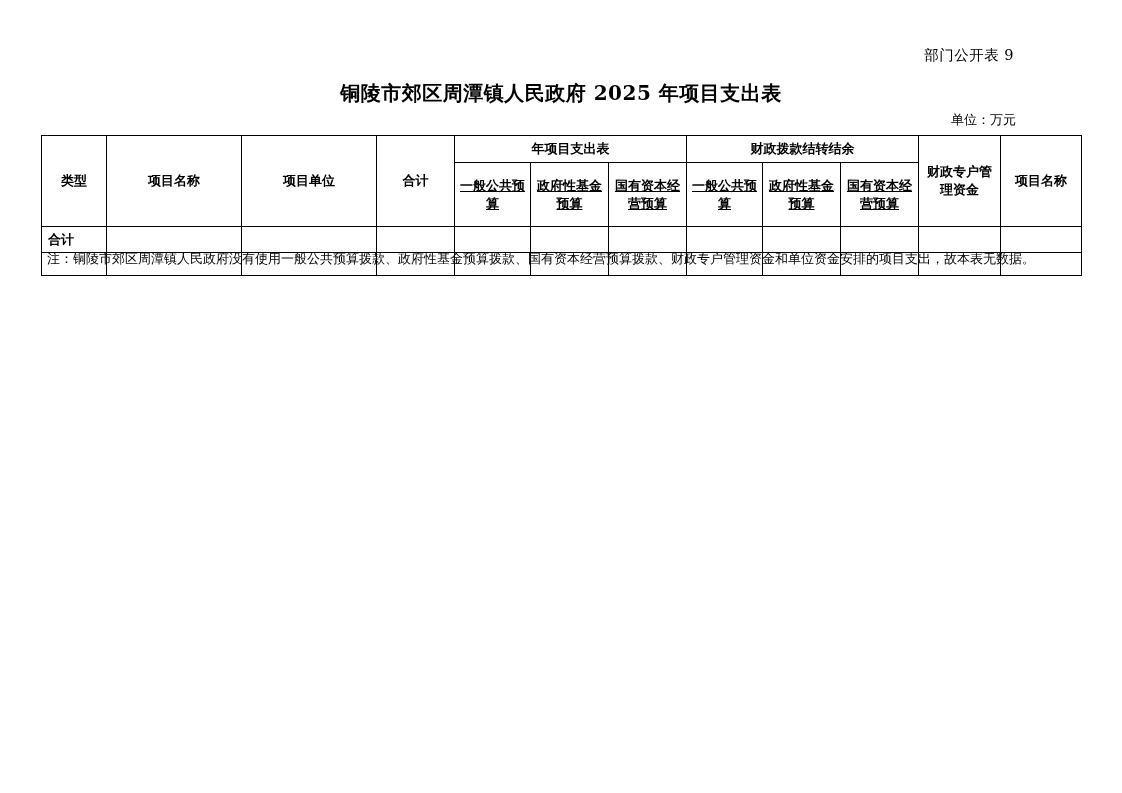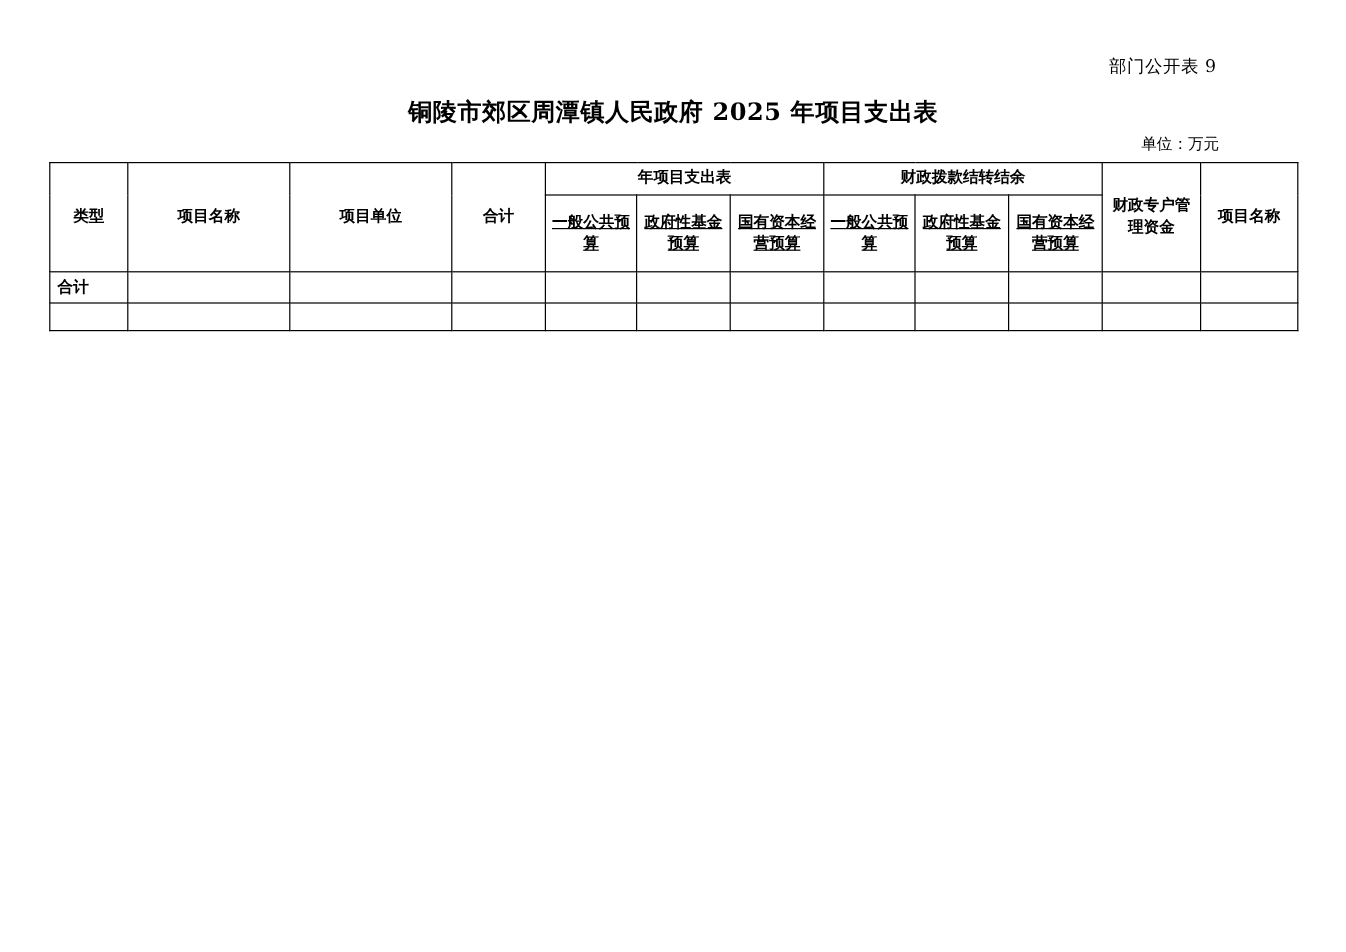--- a/index.html
+++ b/index.html
@@ -261,15 +261,16 @@
               <span class="cell-pad"></span>
             </td>
           <td>
               <span class="cell-pad"></span>
             </td>
         </tr>
       </tbody>
     </table>
   </div>
 
+  <div class="note">注：铜陵市郊区周潭镇人民政府没有使用一般公共预算拨款、政府性基金预算拨款、国有资本经营预算拨款、财政专户管理资金和单位资金安排的项目支出，故本表无数据。</div>
 
 
 </div>
 
 </body></html>

